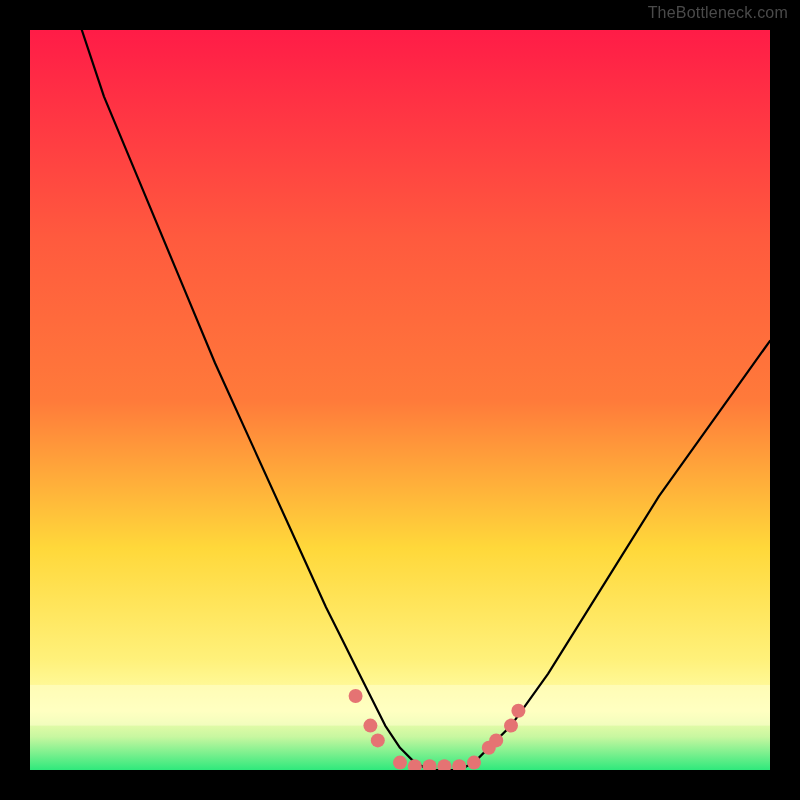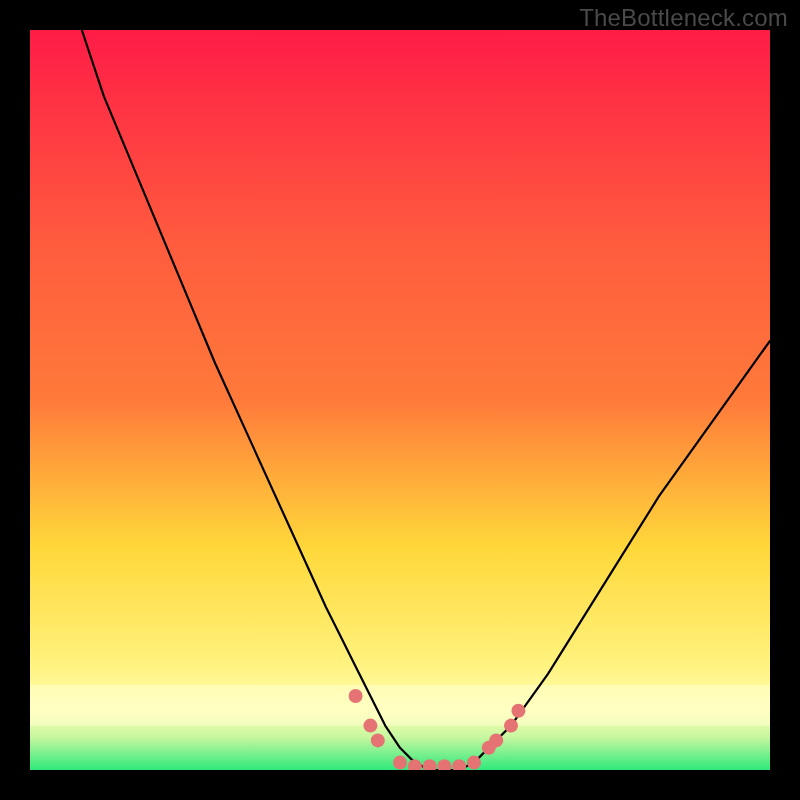--- a/index.html
+++ b/index.html
@@ -15,21 +15,21 @@
     position: relative;
     width: 800px;
     height: 800px;
     background: #000;
   }
   .watermark {
     position: absolute;
     top: 4px;
     right: 12px;
     color: #4a4a4a;
-    font-size: 24px;
+    font-size: 16px;
     font-weight: 500;
     letter-spacing: 0.2px;
     z-index: 20;
   }
   .plot {
     position: absolute;
     left: 30px;
     top: 30px;
     width: 740px;
     height: 740px;

